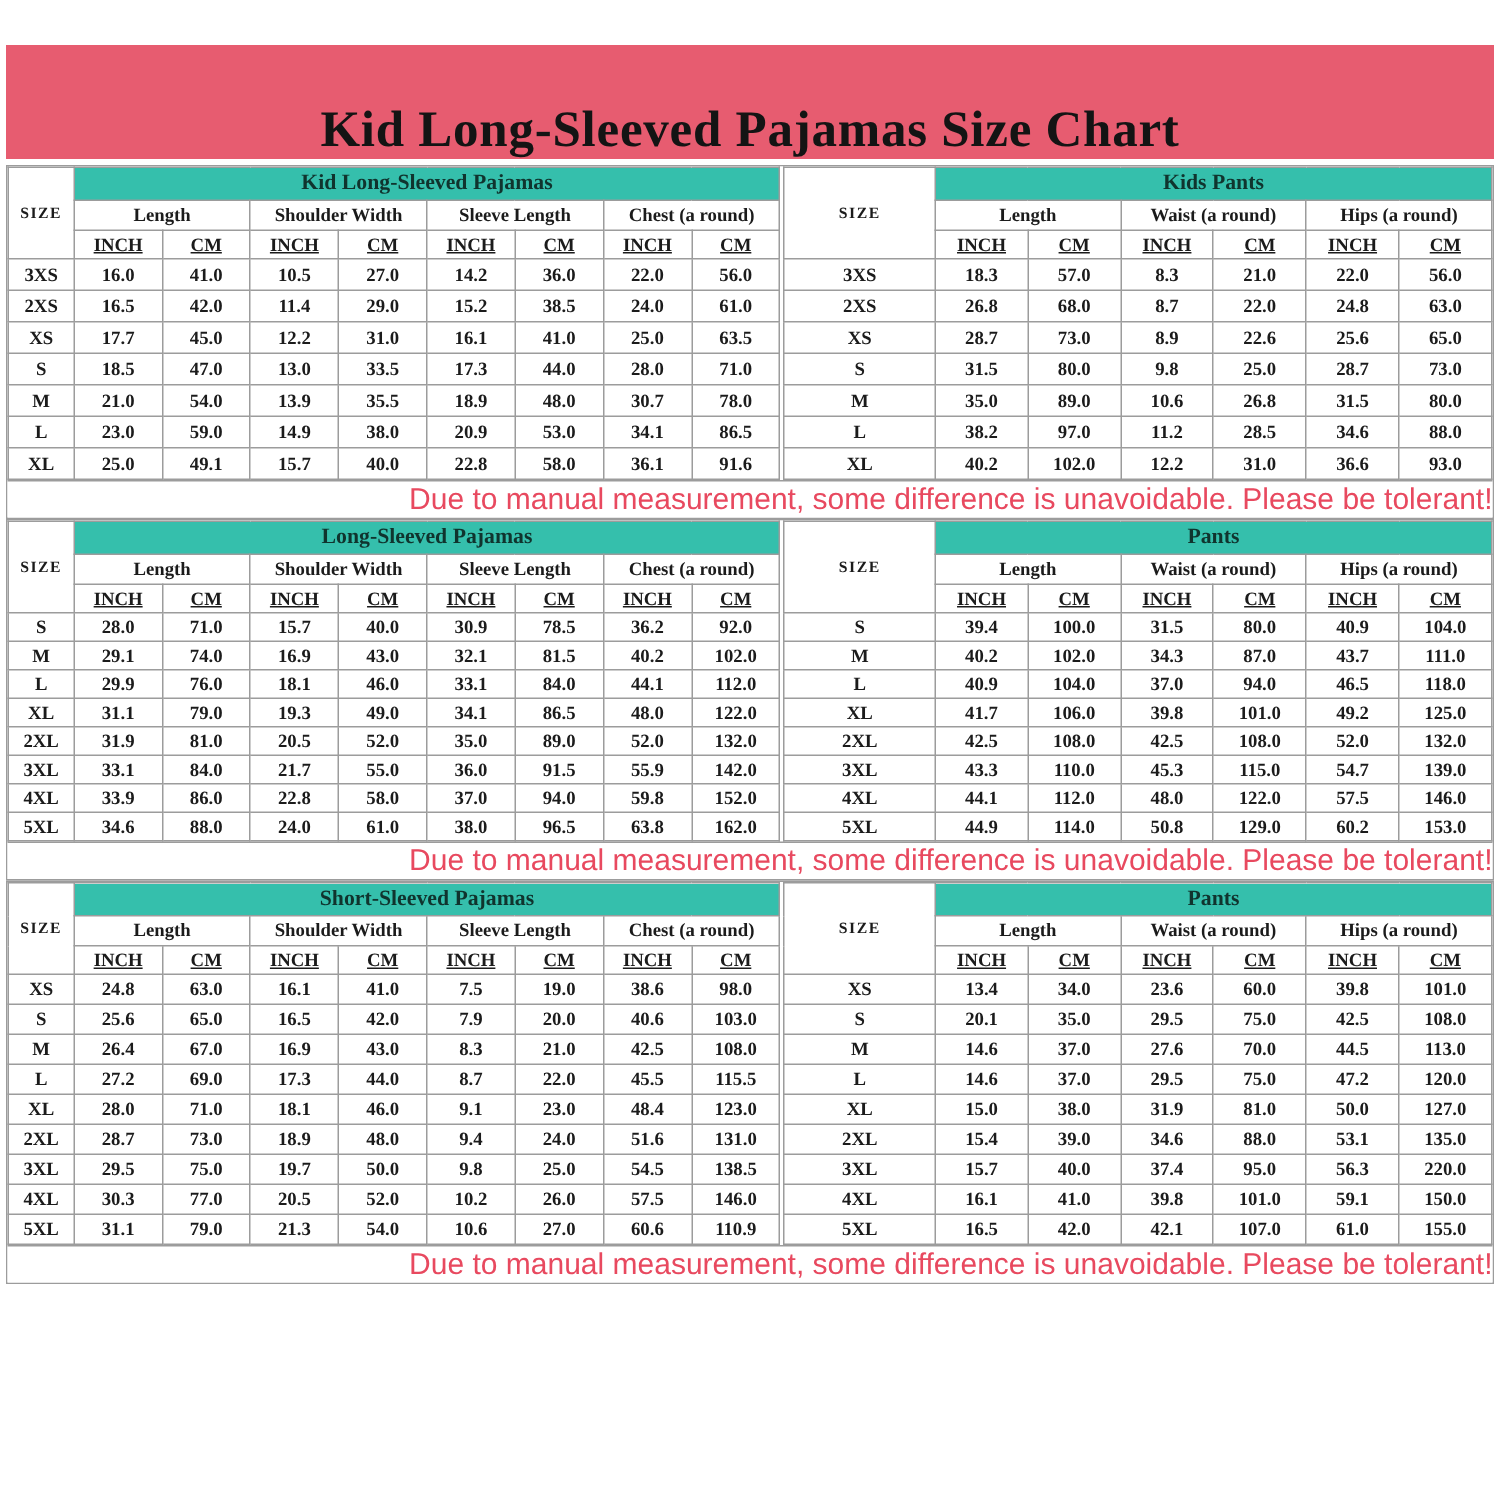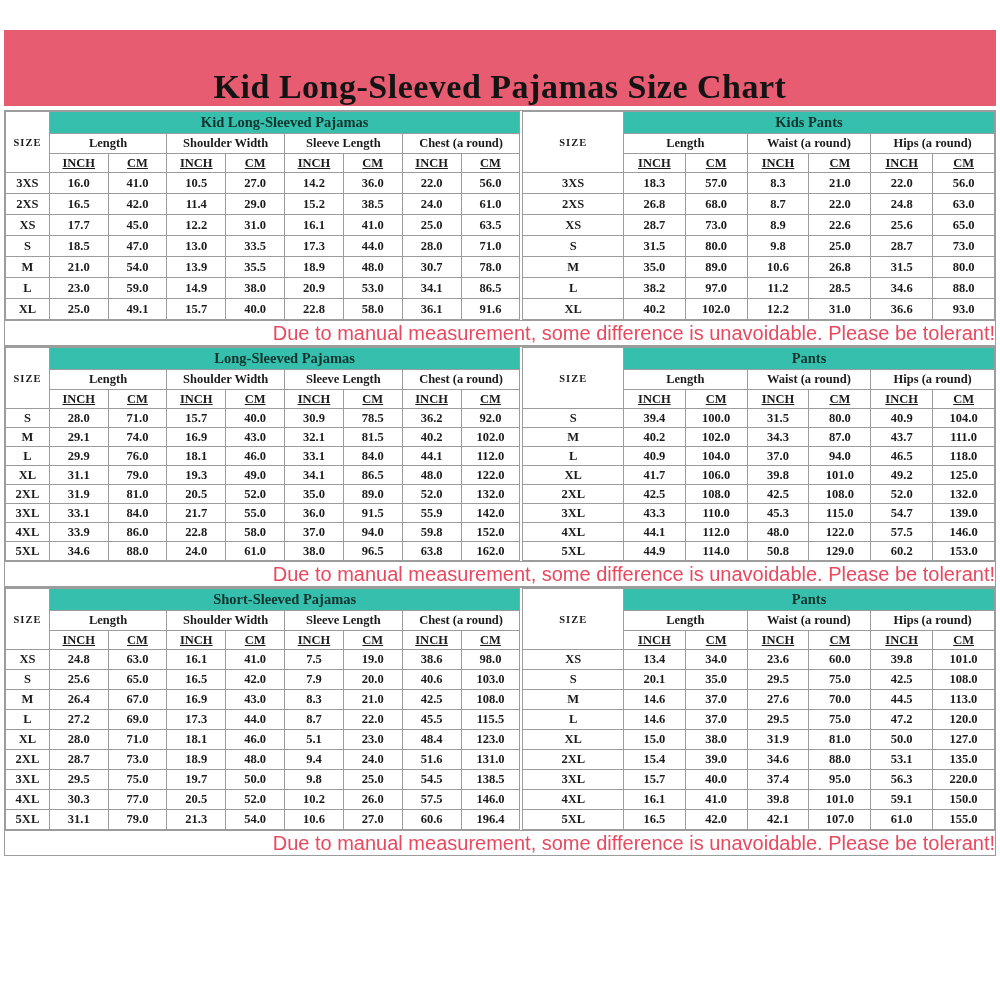--- a/index.html
+++ b/index.html
@@ -561,21 +561,21 @@
                 <td class="val">22.0</td>
                 <td class="val">45.5</td>
                 <td class="val">115.5</td>
               </tr>
               <tr class="dr">
                 <td class="szc">XL</td>
                 <td class="val">28.0</td>
                 <td class="val">71.0</td>
                 <td class="val">18.1</td>
                 <td class="val">46.0</td>
-                <td class="val">5.1</td>
+                <td class="val">9.1</td>
                 <td class="val">23.0</td>
                 <td class="val">48.4</td>
                 <td class="val">123.0</td>
               </tr>
               <tr class="dr">
                 <td class="szc">2XL</td>
                 <td class="val">28.7</td>
                 <td class="val">73.0</td>
                 <td class="val">18.9</td>
                 <td class="val">48.0</td>
@@ -608,21 +608,21 @@
               </tr>
               <tr class="dr">
                 <td class="szc">5XL</td>
                 <td class="val">31.1</td>
                 <td class="val">79.0</td>
                 <td class="val">21.3</td>
                 <td class="val">54.0</td>
                 <td class="val">10.6</td>
                 <td class="val">27.0</td>
                 <td class="val">60.6</td>
-                <td class="val">196.4</td>
+                <td class="val">110.9</td>
               </tr>
             </tbody>
           </table>
           <div class="tgap"></div>
           <table class="datatable">
             <colgroup>
               <col style="width: 101px;">
               <col style="width: 62px;">
               <col style="width: 62px;">
               <col style="width: 62px;">

